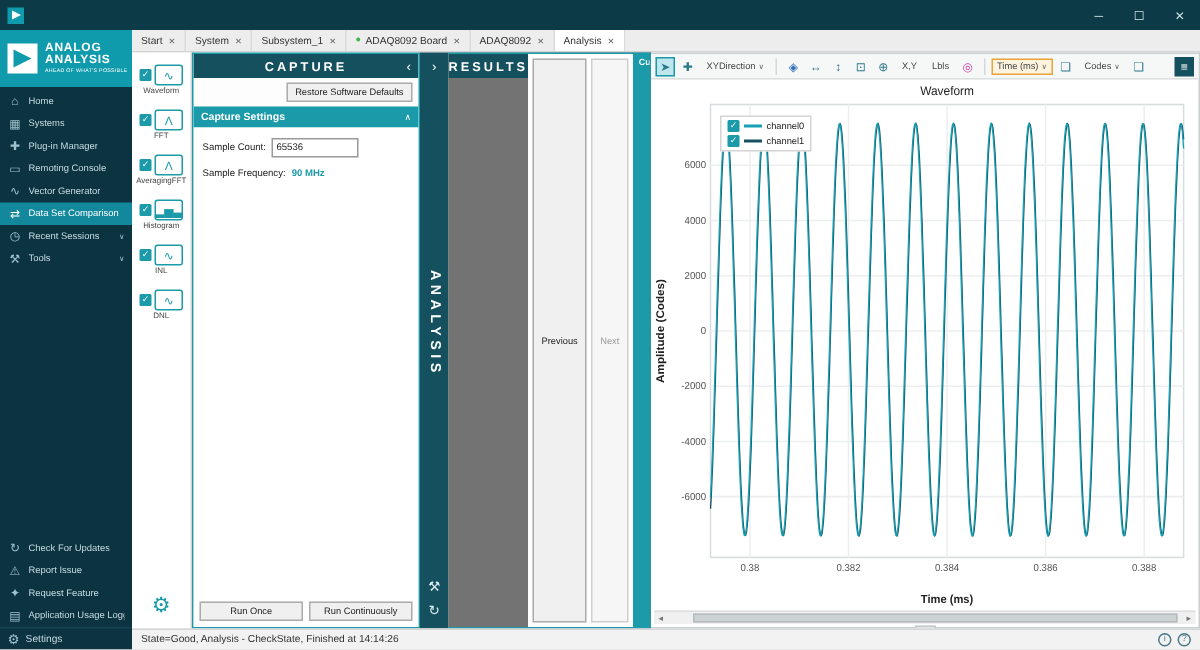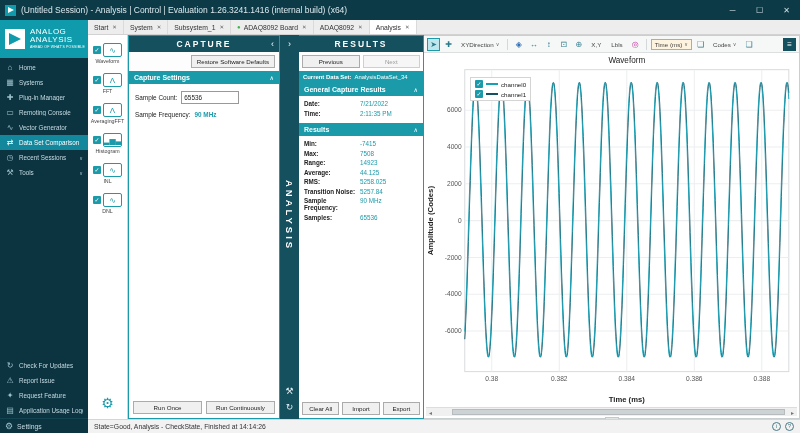--- a/index.html
+++ b/index.html
@@ -13,21 +13,21 @@
   .app-ic::after{content:"";position:absolute;left:3px;top:2px;border-left:6px solid #fff;border-top:3.5px solid transparent;border-bottom:3.5px solid transparent}
   .win-controls{margin-left:auto;display:flex;height:100%}
   .win-btn{width:27px;display:flex;align-items:center;justify-content:center;color:#cfe0e6;font-size:8px}
 
   
   .sidebar{position:absolute;left:0;top:20px;width:88px;bottom:0;background:#0b3340;color:#c7dbe2;display:flex;flex-direction:column}
   .logo{background:#0f9bab;height:38px;display:flex;align-items:center;padding:4px 5px;gap:5px;flex:none}
   .logo-mark{width:20px;height:20px;background:#fff;position:relative;flex:none}
   .logo-mark::after{content:"";position:absolute;left:4px;top:4px;border-left:12px solid #0f9bab;border-top:6px solid transparent;border-bottom:6px solid transparent}
   .logo-txt{color:#fff;line-height:1}
-  .logo-txt .b1,.logo-txt .b2{font-weight:normal;font-size:8px;letter-spacing:.5px}
+  .logo-txt .b1,.logo-txt .b2{font-weight:bold;font-size:8px;letter-spacing:.5px}
   .logo-txt .tag{font-size:3.5px;margin-top:2px;letter-spacing:.2px;white-space:nowrap}
   .nav{display:flex;flex-direction:column;padding-top:2px}
   .nav-item{display:flex;align-items:center;gap:4px;padding:3px 5px;font-size:6.3px;min-height:15px;cursor:default}
   .nav-item .ic{width:10px;font-size:8px;text-align:center;flex:none;color:#9fc2cc}
   .nav-item .lbl{white-space:nowrap;overflow:hidden}
   .nav-item.active{background:#13889c;color:#fff}
   .nav-item.active .ic{color:#fff}
   .nav-item .chev{margin-left:auto;font-size:5px;color:#9fc2cc}
   .side-spacer{flex:1}
   .settings-row{display:flex;align-items:center;gap:4px;padding:0 5px;height:15px;flex:none;border-top:1px solid #144351;font-size:6.8px}
@@ -70,21 +70,21 @@
   .cap-foot{display:flex;gap:4px;padding:4px;background:#fff}
   .cap-foot .btn{flex:1}
 
   
   .analysisbar{width:19px;background:#14505e;color:#fff;display:flex;flex-direction:column;align-items:center;padding:4px 0;flex:none}
   .analysisbar .expand{font-size:9px}
   .vert-label{flex:1;display:flex;align-items:center;justify-content:center;writing-mode:vertical-rl;font-weight:bold;letter-spacing:3px;font-size:9.5px}
   .analysisbar .tool-ic{font-size:9px;margin:3px 0;color:#dfeef2}
 
   
-  .results{width:125px;background:#737373;border:1px solid #1b9aaa;border-left:none;display:flex;flex-direction:column;flex:none;overflow:hidden}
+  .results{width:135px;background:#737373;border:1px solid #1b9aaa;border-left:none;display:flex;flex-direction:row;flex:none;overflow:hidden}
   .res-btnrow{display:flex;gap:3px;padding:3px;background:#fff}
   .res-btnrow .btn{flex:1}
   .dataset-bar{background:#1b9aaa;color:#fff;font-size:5.9px;padding:3px 4px;display:flex;gap:3px;white-space:nowrap;flex:none}
   .dataset-bar .dslbl{font-weight:bold}
   .res-sub{padding:4px 5px;font-size:6.3px;background:#fff}
   .kv{display:flex;margin-bottom:2.5px}
   .kv .k{font-weight:bold;color:#222;width:56px;flex:none}
   .kv .v{color:#1b9aaa}
   .res-body{flex:1;background:#fff;padding:4px 5px;font-size:6.3px;overflow:hidden}
   .res-foot{display:flex;gap:3px;padding:3px;background:#fff}
@@ -116,21 +116,20 @@
   .statusbar{position:absolute;left:88px;right:0;bottom:0;height:14px;background:#f2f2f2;border-top:1px solid #d5d5d5;
     display:flex;align-items:center;padding:0 6px;font-size:6.8px;color:#333}
   .sb-icons{margin-left:auto;display:flex;gap:4px}
   .sb-circ{width:9px;height:9px;border:1px solid #4a7a87;border-radius:50%;color:#4a7a87;font-size:6px;line-height:7px;text-align:center}
 </style>
 </head>
 <body>
 
 <div class="titlebar">
   <span class="app-ic"></span>
-  <span>(Untitled Session) - Analysis | Control | Evaluation 1.26.3241.1416 (internal build) (x64)</span>
   <span class="win-controls">
     <span class="win-btn">─</span>
     <span class="win-btn">☐</span>
     <span class="win-btn">✕</span>
   </span>
 </div>
 
 <div class="sidebar">
   <div class="logo">
     <span class="logo-mark"></span>

